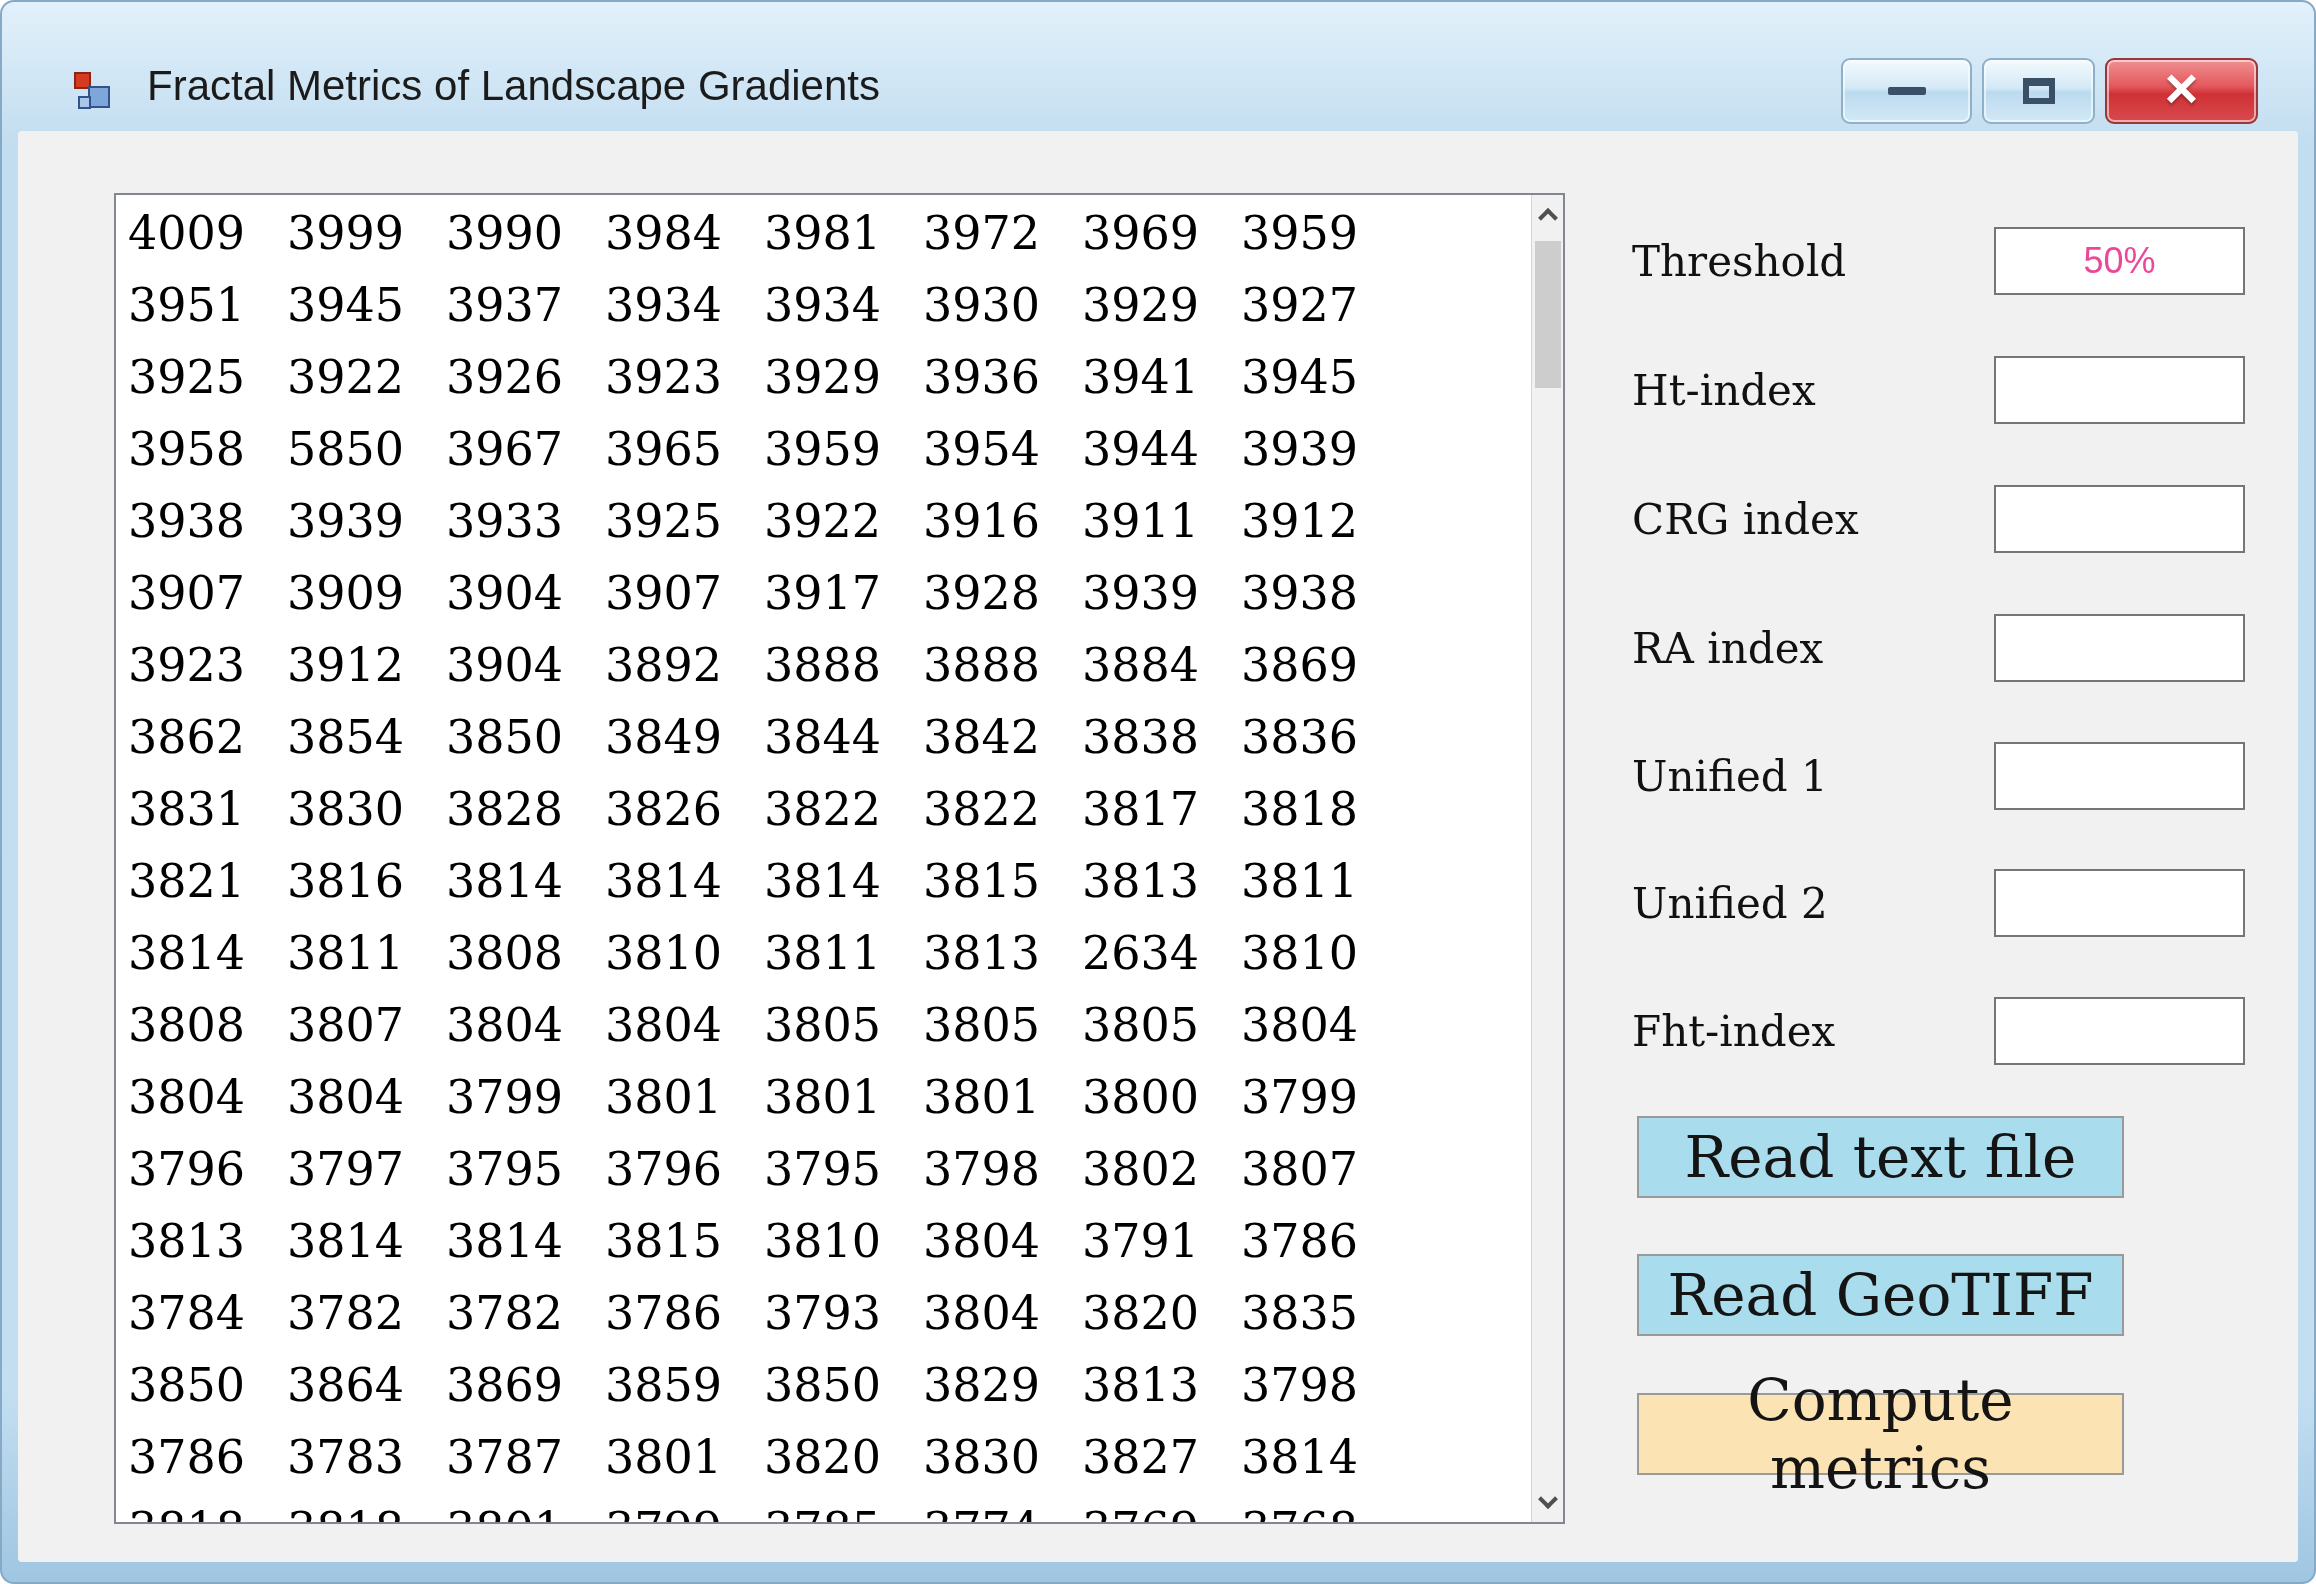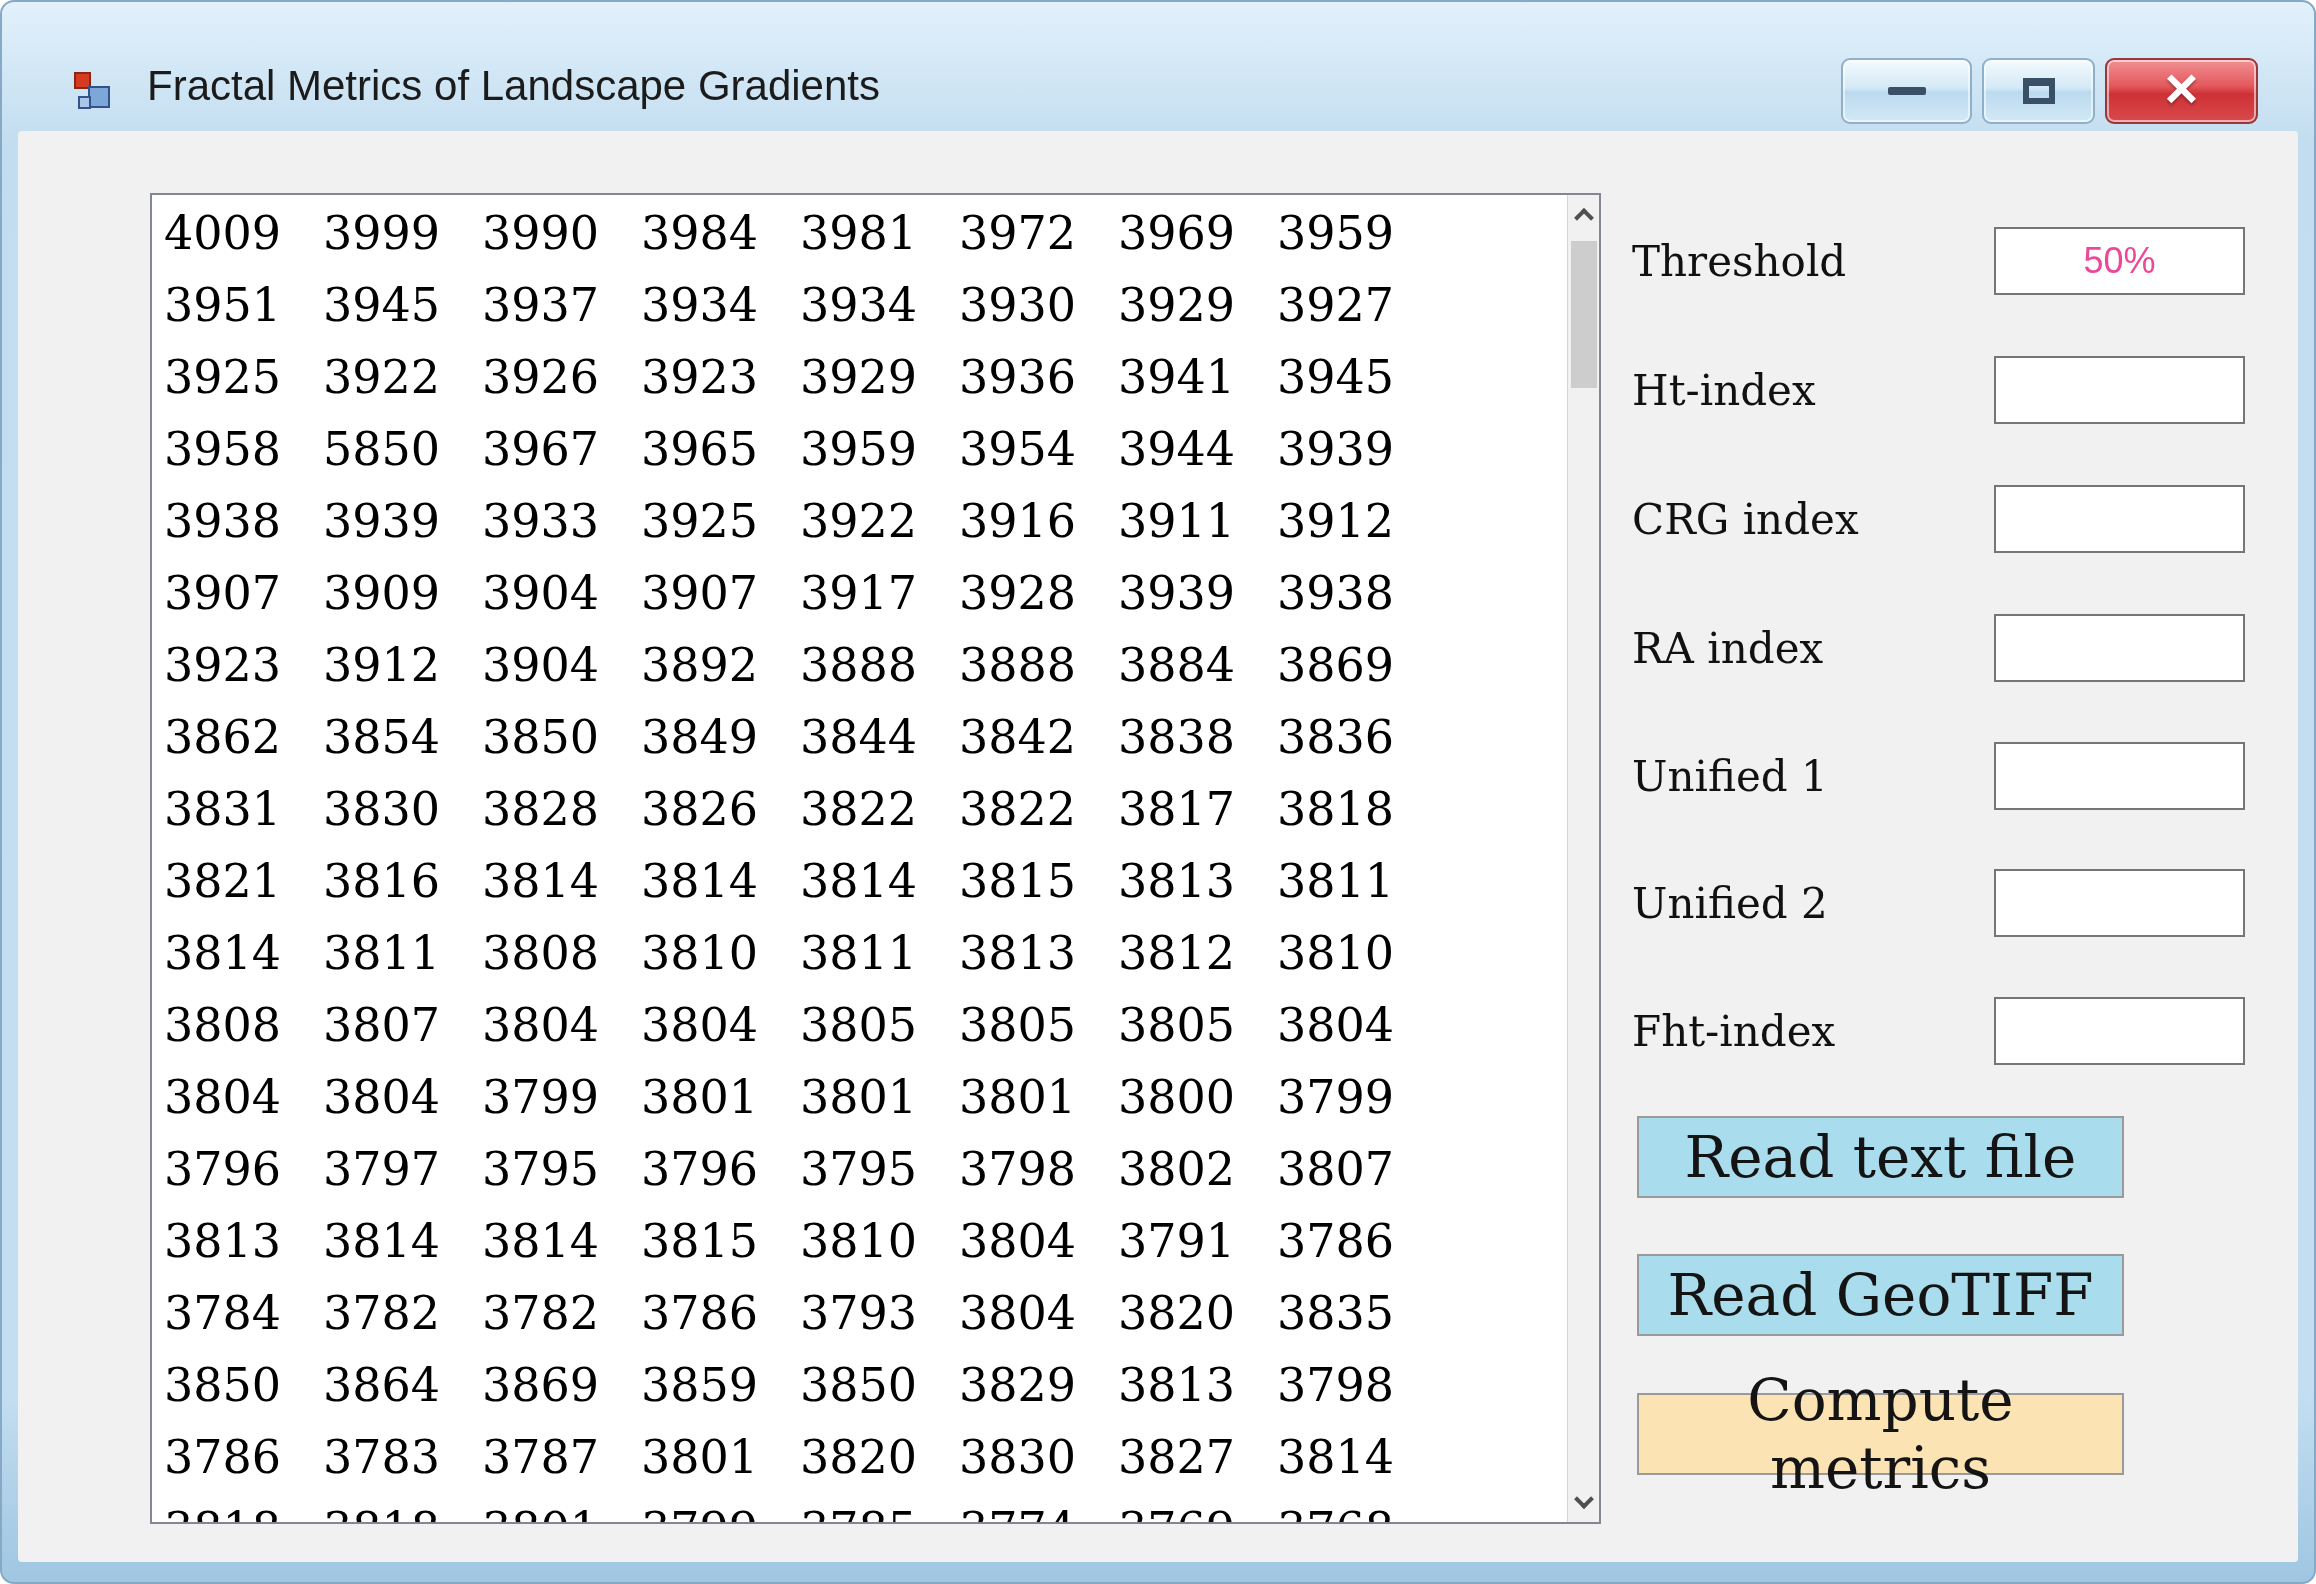--- a/index.html
+++ b/index.html
@@ -40,21 +40,21 @@
 
   
   .client {
     position:absolute; left:16px; top:129px; right:16px; bottom:20px;
     background:#f1f1f2; border-radius:4px;
   }
 
   
   .listbox {
     position:absolute; left:96px; top:62px; width:1451px; height:1331px;
-    background:#ffffff; border:2px solid #828790; overflow:hidden;margin-left:36px;
+    background:#ffffff; border:2px solid #828790; overflow:hidden;
   }
   .grid {
     position:absolute; left:12px; top:2px; right:34px; bottom:0; overflow:hidden;
     font-family:"DejaVu Serif", serif; font-size:46px; color:#000;
   }
   .grid-row { height:72px; line-height:72px; white-space:nowrap; }
   .grid-cell { display:inline-block; width:159px; text-align:left; }
 
   
   .scrollbar {
@@ -122,21 +122,21 @@
           <div class="grid-row"><span class="grid-cell">4009</span><span class="grid-cell">3999</span><span class="grid-cell">3990</span><span class="grid-cell">3984</span><span class="grid-cell">3981</span><span class="grid-cell">3972</span><span class="grid-cell">3969</span><span class="grid-cell">3959</span></div>
           <div class="grid-row"><span class="grid-cell">3951</span><span class="grid-cell">3945</span><span class="grid-cell">3937</span><span class="grid-cell">3934</span><span class="grid-cell">3934</span><span class="grid-cell">3930</span><span class="grid-cell">3929</span><span class="grid-cell">3927</span></div>
           <div class="grid-row"><span class="grid-cell">3925</span><span class="grid-cell">3922</span><span class="grid-cell">3926</span><span class="grid-cell">3923</span><span class="grid-cell">3929</span><span class="grid-cell">3936</span><span class="grid-cell">3941</span><span class="grid-cell">3945</span></div>
           <div class="grid-row"><span class="grid-cell">3958</span><span class="grid-cell">5850</span><span class="grid-cell">3967</span><span class="grid-cell">3965</span><span class="grid-cell">3959</span><span class="grid-cell">3954</span><span class="grid-cell">3944</span><span class="grid-cell">3939</span></div>
           <div class="grid-row"><span class="grid-cell">3938</span><span class="grid-cell">3939</span><span class="grid-cell">3933</span><span class="grid-cell">3925</span><span class="grid-cell">3922</span><span class="grid-cell">3916</span><span class="grid-cell">3911</span><span class="grid-cell">3912</span></div>
           <div class="grid-row"><span class="grid-cell">3907</span><span class="grid-cell">3909</span><span class="grid-cell">3904</span><span class="grid-cell">3907</span><span class="grid-cell">3917</span><span class="grid-cell">3928</span><span class="grid-cell">3939</span><span class="grid-cell">3938</span></div>
           <div class="grid-row"><span class="grid-cell">3923</span><span class="grid-cell">3912</span><span class="grid-cell">3904</span><span class="grid-cell">3892</span><span class="grid-cell">3888</span><span class="grid-cell">3888</span><span class="grid-cell">3884</span><span class="grid-cell">3869</span></div>
           <div class="grid-row"><span class="grid-cell">3862</span><span class="grid-cell">3854</span><span class="grid-cell">3850</span><span class="grid-cell">3849</span><span class="grid-cell">3844</span><span class="grid-cell">3842</span><span class="grid-cell">3838</span><span class="grid-cell">3836</span></div>
           <div class="grid-row"><span class="grid-cell">3831</span><span class="grid-cell">3830</span><span class="grid-cell">3828</span><span class="grid-cell">3826</span><span class="grid-cell">3822</span><span class="grid-cell">3822</span><span class="grid-cell">3817</span><span class="grid-cell">3818</span></div>
           <div class="grid-row"><span class="grid-cell">3821</span><span class="grid-cell">3816</span><span class="grid-cell">3814</span><span class="grid-cell">3814</span><span class="grid-cell">3814</span><span class="grid-cell">3815</span><span class="grid-cell">3813</span><span class="grid-cell">3811</span></div>
-          <div class="grid-row"><span class="grid-cell">3814</span><span class="grid-cell">3811</span><span class="grid-cell">3808</span><span class="grid-cell">3810</span><span class="grid-cell">3811</span><span class="grid-cell">3813</span><span class="grid-cell">3812</span><span class="grid-cell">3810</span></div>
+          <div class="grid-row"><span class="grid-cell">3814</span><span class="grid-cell">3811</span><span class="grid-cell">3808</span><span class="grid-cell">3810</span><span class="grid-cell">3811</span><span class="grid-cell">3813</span><span class="grid-cell">2634</span><span class="grid-cell">3810</span></div>
           <div class="grid-row"><span class="grid-cell">3808</span><span class="grid-cell">3807</span><span class="grid-cell">3804</span><span class="grid-cell">3804</span><span class="grid-cell">3805</span><span class="grid-cell">3805</span><span class="grid-cell">3805</span><span class="grid-cell">3804</span></div>
           <div class="grid-row"><span class="grid-cell">3804</span><span class="grid-cell">3804</span><span class="grid-cell">3799</span><span class="grid-cell">3801</span><span class="grid-cell">3801</span><span class="grid-cell">3801</span><span class="grid-cell">3800</span><span class="grid-cell">3799</span></div>
           <div class="grid-row"><span class="grid-cell">3796</span><span class="grid-cell">3797</span><span class="grid-cell">3795</span><span class="grid-cell">3796</span><span class="grid-cell">3795</span><span class="grid-cell">3798</span><span class="grid-cell">3802</span><span class="grid-cell">3807</span></div>
           <div class="grid-row"><span class="grid-cell">3813</span><span class="grid-cell">3814</span><span class="grid-cell">3814</span><span class="grid-cell">3815</span><span class="grid-cell">3810</span><span class="grid-cell">3804</span><span class="grid-cell">3791</span><span class="grid-cell">3786</span></div>
           <div class="grid-row"><span class="grid-cell">3784</span><span class="grid-cell">3782</span><span class="grid-cell">3782</span><span class="grid-cell">3786</span><span class="grid-cell">3793</span><span class="grid-cell">3804</span><span class="grid-cell">3820</span><span class="grid-cell">3835</span></div>
           <div class="grid-row"><span class="grid-cell">3850</span><span class="grid-cell">3864</span><span class="grid-cell">3869</span><span class="grid-cell">3859</span><span class="grid-cell">3850</span><span class="grid-cell">3829</span><span class="grid-cell">3813</span><span class="grid-cell">3798</span></div>
           <div class="grid-row"><span class="grid-cell">3786</span><span class="grid-cell">3783</span><span class="grid-cell">3787</span><span class="grid-cell">3801</span><span class="grid-cell">3820</span><span class="grid-cell">3830</span><span class="grid-cell">3827</span><span class="grid-cell">3814</span></div>
           <div class="grid-row"><span class="grid-cell">3818</span><span class="grid-cell">3818</span><span class="grid-cell">3801</span><span class="grid-cell">3799</span><span class="grid-cell">3785</span><span class="grid-cell">3774</span><span class="grid-cell">3769</span><span class="grid-cell">3768</span></div>
         </div>
       <div class="scrollbar">

